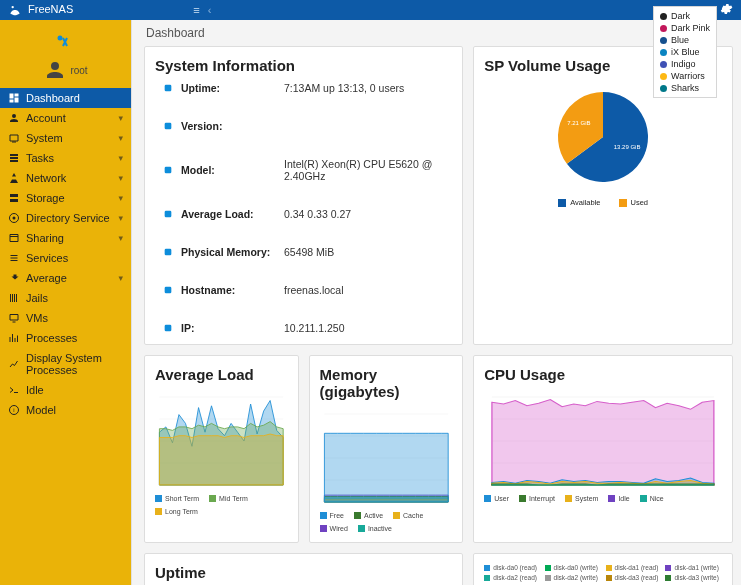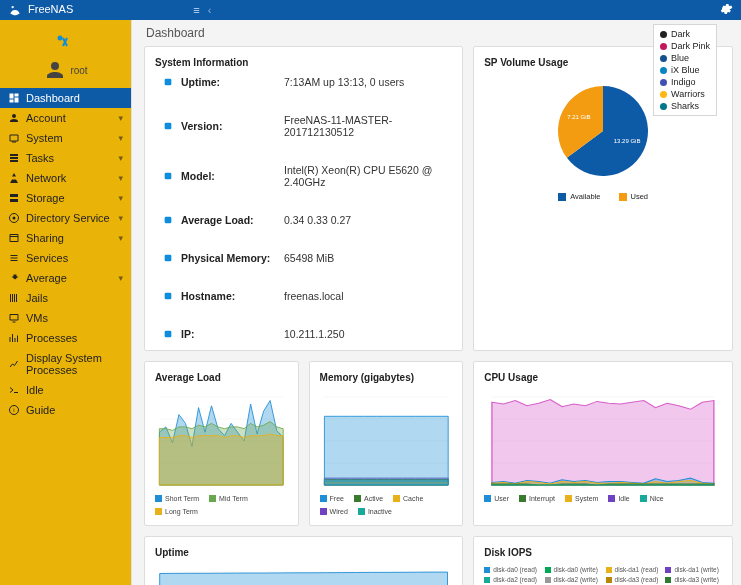--- a/index.html
+++ b/index.html
@@ -6,40 +6,40 @@
   html,body { width:741px; height:585px; font-family: -apple-system, "Helvetica Neue", Arial, sans-serif; font-size:11px; color:#222; background:#f4f4f4; overflow:hidden;}
   
   .topbar { position:absolute; top:0; left:0; right:0; height:20px; background:#0d5aa7; color:#fff; display:flex; align-items:center; padding:0 8px; font-size:11px;}
   .topbar .brand { display:flex; align-items:flex-start; gap:6px; }
   .topbar .brand svg { width:14px; height:14px; }
   .topbar .mid { margin-left:120px; display:flex; gap:8px; align-items:center; color:#cfe3f7;}
   .topbar .mid span.sep { opacity:.6;}
   .topbar .gear { margin-left:auto; }
   .topbar .gear svg { width:14px; height:14px; fill:#fff;}
   
-  .theme-legend { position:absolute; top:24px; right:24px; background:#fff; border:1px solid #d6d6d6; padding:3px 6px; font-size:9px; line-height:12px; z-index:5;}
+  .theme-legend { position:absolute; top:6px; right:24px; background:#fff; border:1px solid #d6d6d6; padding:3px 6px; font-size:9px; line-height:12px; z-index:5;}
   .theme-legend div { display:flex; align-items:center; gap:4px;}
   .theme-legend .dot { width:7px;height:7px;border-radius:50%;}
   
   .sidebar { position:absolute; top:20px; left:0; bottom:0; width:132px; background:#eab308; border-right:1px solid #e0e0e0; display:flex; flex-direction:column;align-items:center;}
   .logo-area { display:flex; flex-direction:column; align-items:center; padding:10px 0 6px 0; gap:4px;}
   .logo-area svg { width:24px; height:24px; }
   .logo-area .acct { font-size:10px; color:#444; display:flex; align-items:center; gap:3px;}
   .nav { display:flex; flex-direction:column; }
   .nav-item { display:flex; align-items:center; gap:6px; padding:4px 8px; font-size:11px; color:#222; cursor:pointer; position:relative;}
   .nav-item.active { background:#0d5aa7; color:#fff;}
   .nav-item .ico { width:12px; height:12px; display:inline-flex; align-items:center; justify-content:center;}
   .nav-item .ico svg { width:12px; height:12px; fill:currentColor; }
   .nav-item .chev { margin-left:auto; font-size:9px; opacity:.6;}
   
   .main { position:absolute; top:20px; left:136px; right:0; bottom:0; overflow:auto; padding:0 8px 8px 8px;}
   .page-title { font-size:12px; color:#555; padding:6px 2px 6px 2px;}
   .grid { display:grid; grid-template-columns: 1fr 1fr 1fr; gap:10px;}
   .card { background:#fff; border:1px solid #ddd; border-radius:2px; padding:10px; position:relative;}
-  .card-title { font-size:10px; font-weight:600; color:#222; margin-bottom:8px;}
+  .card-title { font-size:15px; font-weight:600; color:#222; margin-bottom:8px;}
   .card.sysinfo { grid-column: span 2;}
   .info-list { display:flex; flex-direction:column; gap:26px; padding-left:8px;justify-content:space-between;}
   .info-row { display:flex; align-items:center; gap:8px; font-size:10.5px;}
   .info-row .bullet { width:10px;height:10px;}
   .info-row .lbl { font-weight:700; min-width:95px; color:#222;}
   .info-row .val { color:#333;}
   .chart-body { height:100px; position:relative;}
   .chart-body.small { height:72px;}
   .legend-small { display:flex; flex-wrap:wrap; gap:6px 10px; margin-top:4px; font-size:7px; color:#444;}
   .legend-small .li { display:flex; align-items:center; gap:3px;}
@@ -256,21 +256,21 @@
         </span>
         <span>Idle</span>
       </div>
       <div class="nav-item">
         <span class="ico">
           <svg viewBox="0 0 24 24">
             <circle cx="12" cy="12" r="9" fill="none" stroke="currentColor" stroke-width="2"></circle>
             <text x="12" y="16" text-anchor="middle" font-size="12">i</text>
           </svg>
         </span>
-        <span>Guide</span>
+        <span>Model</span>
       </div>
     </div>
 </div>
 
 <div class="main">
   <div class="page-title">Dashboard</div>
   <div class="grid">
 
     <div class="card sysinfo">
       <div class="card-title">System Information</div>
@@ -280,21 +280,20 @@
                 <rect x="4" y="4" width="16" height="16" rx="3" fill="#0d8ddb"></rect>
               </svg></span>
             <span class="lbl">Uptime:</span>
             <span class="val">7:13AM up 13:13, 0 users</span>
           </div>
           <div class="info-row">
             <span class="bullet"><svg viewBox="0 0 24 24" width="10" height="10">
                 <rect x="4" y="4" width="16" height="16" rx="3" fill="#0d8ddb"></rect>
               </svg></span>
             <span class="lbl">Version:</span>
-            <span class="val">FreeNAS-11-MASTER-201712130512</span>
           </div>
           <div class="info-row">
             <span class="bullet"><svg viewBox="0 0 24 24" width="10" height="10">
                 <rect x="4" y="4" width="16" height="16" rx="3" fill="#0d8ddb"></rect>
               </svg></span>
             <span class="lbl">Model:</span>
             <span class="val">Intel(R) Xeon(R) CPU E5620 @ 2.40GHz</span>
           </div>
           <div class="info-row">
             <span class="bullet"><svg viewBox="0 0 24 24" width="10" height="10">
@@ -465,21 +464,20 @@
           </svg></div>
       <div class="legend-small" id="leg-up">
           <div class="li">
             <span class="sw" style="background:#1f8ed6"></span>
             <span>Uptime</span>
           </div>
         </div>
     </div>
 
     <div class="card">
-      <div class="card-title">Disk IOPS</div>
       <div class="iops-legend" id="leg-iops">
           <div class="li">
             <span class="sw" style="background:#1f8ed6"></span>
             <span>disk-da0 (read)</span>
           </div>
           <div class="li">
             <span class="sw" style="background:#0a5"></span>
             <span>disk-da0 (write)</span>
           </div>
           <div class="li">

